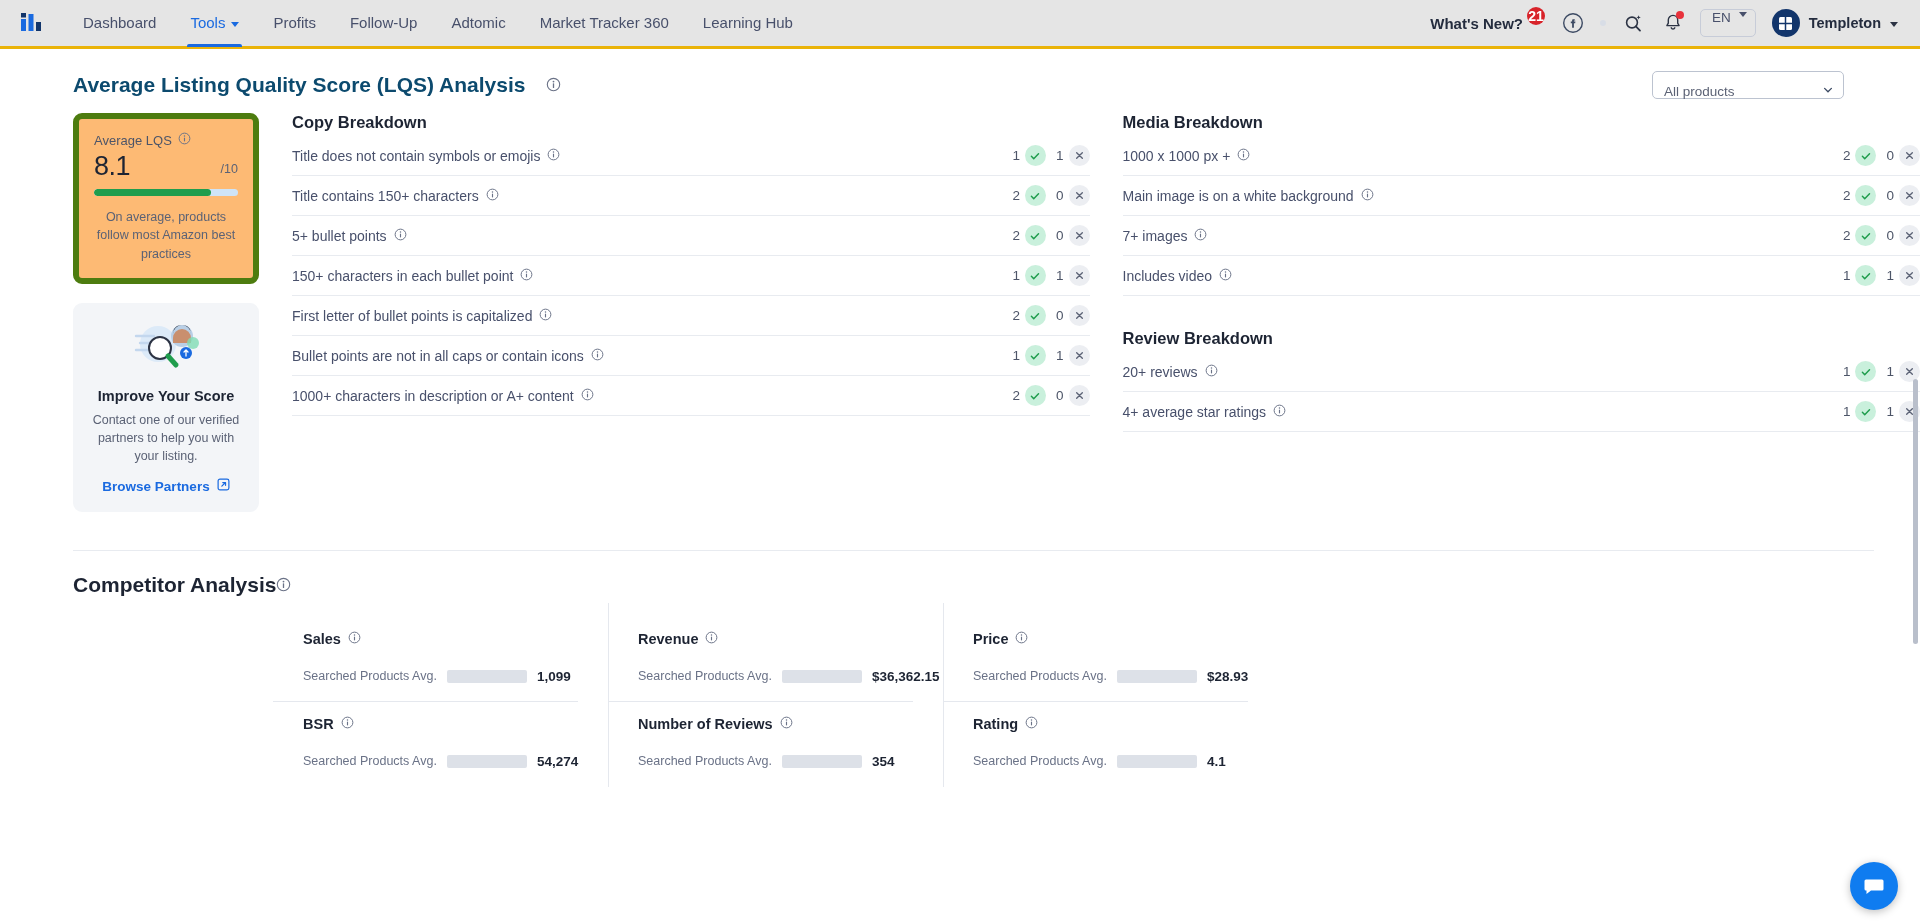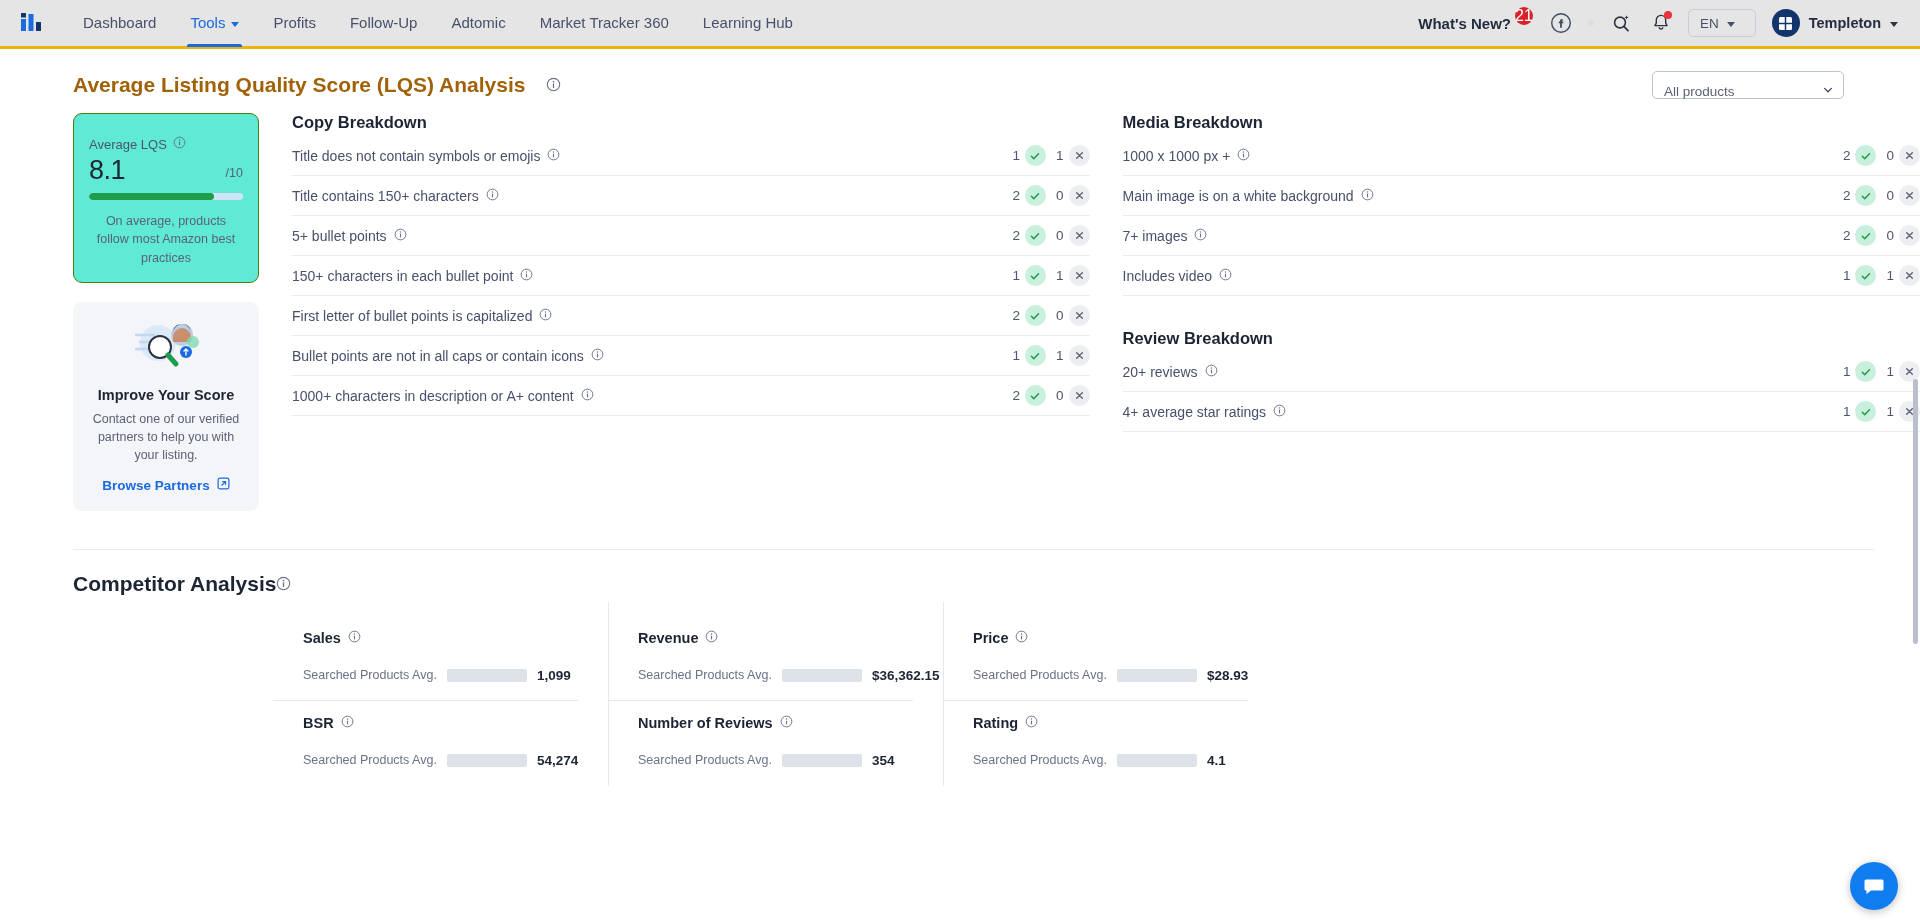--- a/index.html
+++ b/index.html
@@ -30,60 +30,60 @@
   .nav-link.active { color: #1a6ae0; }
   .nav-link.active::after {
     content: ""; position: absolute; left: 14px; right: 14px; bottom: 0;
     height: 3px; background: #1a6ae0; border-radius: 2px 2px 0 0;
   }
   .caret { display:inline-block; width:0;height:0;border-left:4px solid transparent;border-right:4px solid transparent;border-top:5px solid currentColor; margin-top:2px;}
   .nav-right { margin-left: auto; display: flex; align-items: center; gap: 14px; }
   .whatsnew { font-size: 15px; font-weight: bold; color: #242c3e; display:flex; align-items:center; gap:5px; cursor:pointer;}
   .badge-red {
     background: #d8232a; color: #fff; border-radius: 50%;
-    width: 18px; height: 18px; font-size: 16px; font-weight: normal;
+    width: 18px; height: 18px; font-size: 14px; font-weight: bold;
     display: inline-flex; align-items: center; justify-content: center;
     position: relative; top: -7px; left: -1px;
   }
   .icon-btn { width: 26px; height: 26px; display:flex; align-items:center; justify-content:center; cursor:pointer; position:relative;}
   .dot-sep { width:6px;height:6px;border-radius:50%;background:#d8dde6;}
   .lang-select {
     border: 1px solid #c7ccd8; border-radius: 5px; height: 28px;
-    display: flex; align-items: center; gap: 8px; padding: 0 20px 0 11px;
+    display: flex; align-items: flex-start; gap: 8px; padding: 0 8px 0 11px;
     font-size: 13.5px; color: #48506b; cursor: pointer;
   }
   .user-chip { display:flex; align-items:center; gap:9px; cursor:pointer; margin-left:2px;}
   .avatar { width:28px;height:28px;border-radius:50%;background:#12356b;display:flex;align-items:center;justify-content:center;}
   .user-name { font-size:14.5px; font-weight:bold; color:#242c3e;}
   .notif-dot { position:absolute; top:1px; right:2px; width:8px;height:8px;border-radius:50%;background:#e8323c;}
 
   
   .page { position: relative; height: 875px; overflow: hidden; }
 
   .section-head {
     display:flex; align-items:center; justify-content:space-between;
     padding: 22px 30px 0 73px;
   }
   h1.section-title {
-    font-size: 21px; font-weight: bold; color: #a16207;
+    font-size: 21px; font-weight: bold; color: #0c4a6e;
     display: flex; align-items: center; gap: 21px;
   }
   .prod-select {
     width: 192px; height: 28px; border: 1px solid #bcc3d0; border-radius: 5px;
     display: flex; align-items: center; justify-content: space-between;
     padding: 12px 9px 0 11px; font-size: 13.5px; color: #5b6275; cursor: pointer;
     background: #fff; margin-right: 46px;
   }
 
   .lqs-layout { display: flex; padding: 14px 0 0 73px; gap: 0; }
   .left-col { width: 186px; flex: 0 0 186px; }
 
   .lqs-card {
-    border: 1px solid #4d7c0f; border-radius: 9px; padding: 22px 15px 15px 15px;
-    background: #5eead4;
+    border: 6px solid #4d7c0f; border-radius: 9px; padding: 13px 15px 15px 15px;
+    background: #fdba74;
   }
   .lqs-label { font-size: 13px; color: #4d5568; display:flex; align-items:center; gap:6px;}
   .lqs-score-row { display:flex; align-items:flex-end; justify-content:space-between; margin-top: 4px;}
   .lqs-score { font-size: 27px; color: #1d2433; line-height: 1.05; letter-spacing:-0.5px;}
   .lqs-outof { font-size: 12.5px; color: #5b6275; padding-bottom: 4px;}
   .lqs-bar { height: 7px; border-radius: 4px; background: #cfe4f7; margin-top: 9px; overflow:hidden;}
   .lqs-bar-fill { height: 100%; background: #1f9d4d; border-radius: 4px;}
   .lqs-desc { font-size: 12.5px; color: #5b6275; text-align: center; margin-top: 12px; line-height: 1.45;}
 
   .improve-card {

